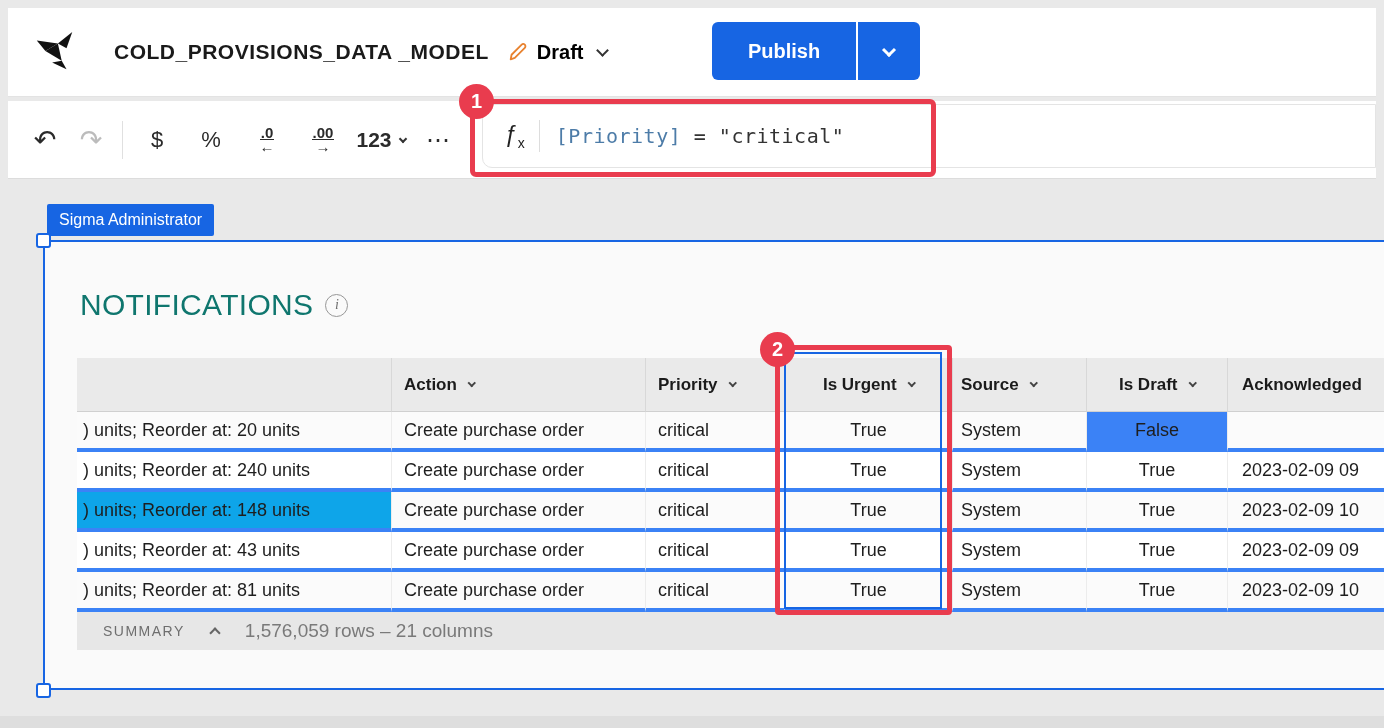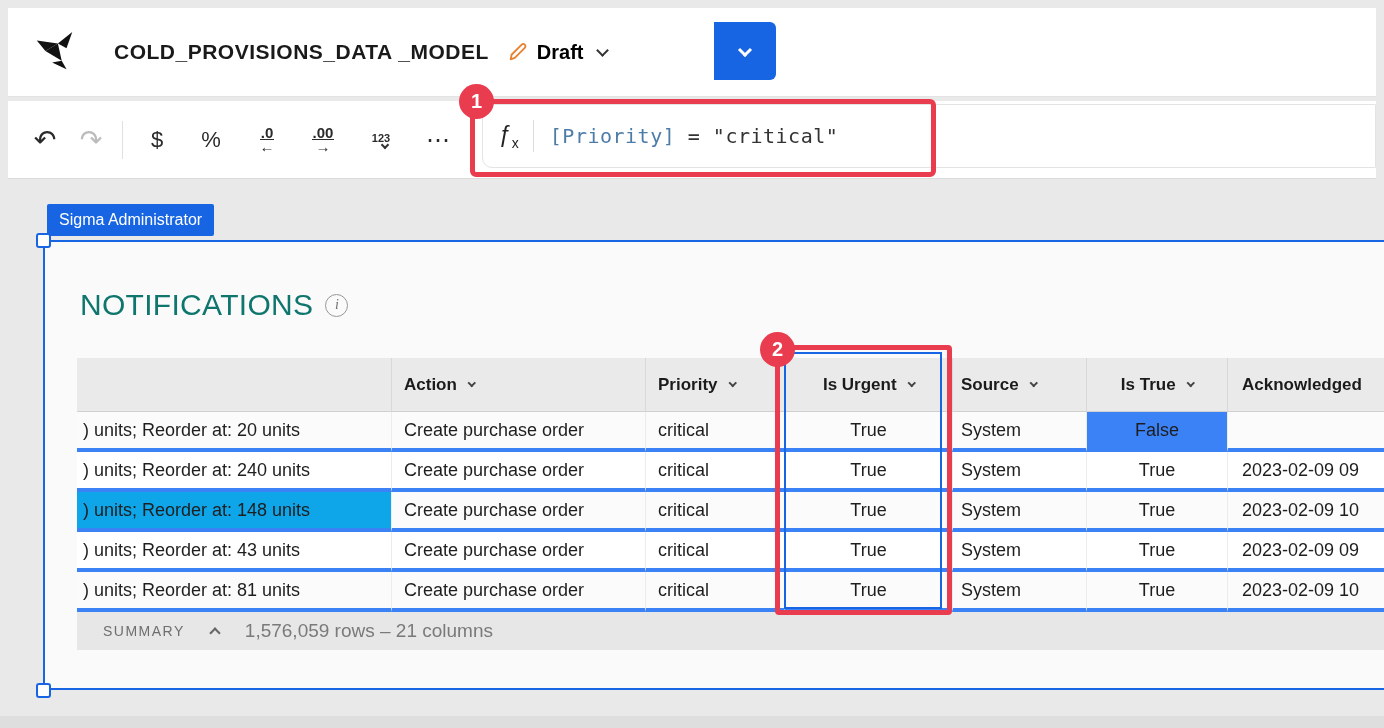--- a/index.html
+++ b/index.html
@@ -29,27 +29,27 @@
   .tbtn { background:none; border:none; cursor:pointer; color:#2b2b2b; display:flex; flex-direction:column;
           align-items:center; justify-content:center; }
   .icon-undo { font-size:27px; margin-left:14px; width:46px; }
   .icon-redo { font-size:27px; color:#bcbcbc; width:46px; }
   .vdiv { width:1px; height:38px; background:#e0e0e0; margin:0 8px; }
   .icon-cur { font-size:22px; width:52px; }
   .icon-pct { font-size:22px; width:56px; }
   .dec-stack { font-size:15px; font-weight:700; line-height:13px; width:56px; }
   .dec-stack .num { border-bottom:1.5px solid #2b2b2b; padding:0 1px; }
   .dec-stack .arr { font-size:15px; font-weight:400; }
-  .icon-123 { flex-direction:column; font-size:11px; font-weight:700; width:60px; }
+  .icon-123 { flex-direction:row; font-size:21px; font-weight:700; width:60px; }
   .icon-123 .chev { width:6px; height:6px; border-width:2px; margin-left:8px; margin-top:-2px; }
   .icon-more { font-size:24px; letter-spacing:2px; width:56px; }
 
   .formula-field { position:absolute; left:474px; top:3px; width:894px; height:64px; background:#fff;
                    border:1px solid #e4e4e4; border-radius:10px 0 0 10px; display:flex; align-items:center; }
-  .fx { font-size:23px; color:#222; margin-left:16px; }
+  .fx { font-size:23px; color:#222; margin-left:22px; }
   .fx sub { font-size:14px; }
   .formula-div { width:1px; height:32px; background:#ddd; margin:0 16px 0 14px; }
   .formula-text { font-family:"DejaVu Sans Mono", monospace; font-size:20px; letter-spacing:.5px; color:#333; }
   .formula-text .field-ref { color:#4d7ca8; }
 
   
   .anno-box { position:absolute; border:5px solid #e93c4e; background:transparent; z-index:50; }
   .anno-box-1 { left:470px; top:99px; width:466px; height:78px; border-radius:6px; }
   .anno-box-2 { left:775px; top:345px; width:177px; height:270px; border-radius:4px; }
   .anno-badge { position:absolute; width:35px; height:35px; border-radius:50%; background:#e93c4e; color:#fff;
@@ -111,20 +111,21 @@
   </svg>
   <div class="doc-title">COLD_PROVISIONS_DATA _MODEL</div>
   <div class="draft-wrap">
     <svg class="pencil" viewBox="0 0 24 24" fill="none" stroke="#e8822f" stroke-width="2" stroke-linejoin="round">
       <path d="M4 20 l1-5 L16 4 a2.4 2.4 0 0 1 3.4 3.4 L8.5 18.5 Z"></path>
     </svg>
     <span class="draft-label">Draft</span>
     <span class="chev"></span>
   </div>
   <div class="publish-group">
+    <button class="publish-main">Publish</button>
     <button class="publish-caret">
       <span class="chev"></span>
     </button>
   </div>
 </header>
 
 <div class="toolbar">
   <button class="tbtn icon-undo">↶</button>
   <button class="tbtn icon-redo">↷</button>
   <div class="vdiv"></div>
@@ -174,21 +175,21 @@
         </div>
         <div class="th ac">
           <span>Is Urgent</span>
           <span class="chev"></span>
         </div>
         <div class="th al p8">
           <span>Source</span>
           <span class="chev"></span>
         </div>
         <div class="th ac">
-          <span>Is True</span>
+          <span>Is Draft</span>
           <span class="chev"></span>
         </div>
         <div class="th al p14">
           <span>Acknowledged</span>
         </div>
         <div class="td al p6 row-odd-cell" style="background: rgb(251, 251, 251);">) units; Reorder at: 20 units</div>
         <div class="td al p12 row-odd-cell" style="background: rgb(251, 251, 251);">Create purchase order</div>
         <div class="td al p12 row-odd-cell" style="background: rgb(251, 251, 251);">critical</div>
         <div class="td ac row-odd-cell" style="background: rgb(251, 251, 251);">True</div>
         <div class="td al p8 row-odd-cell" style="background: rgb(251, 251, 251);">System</div>

